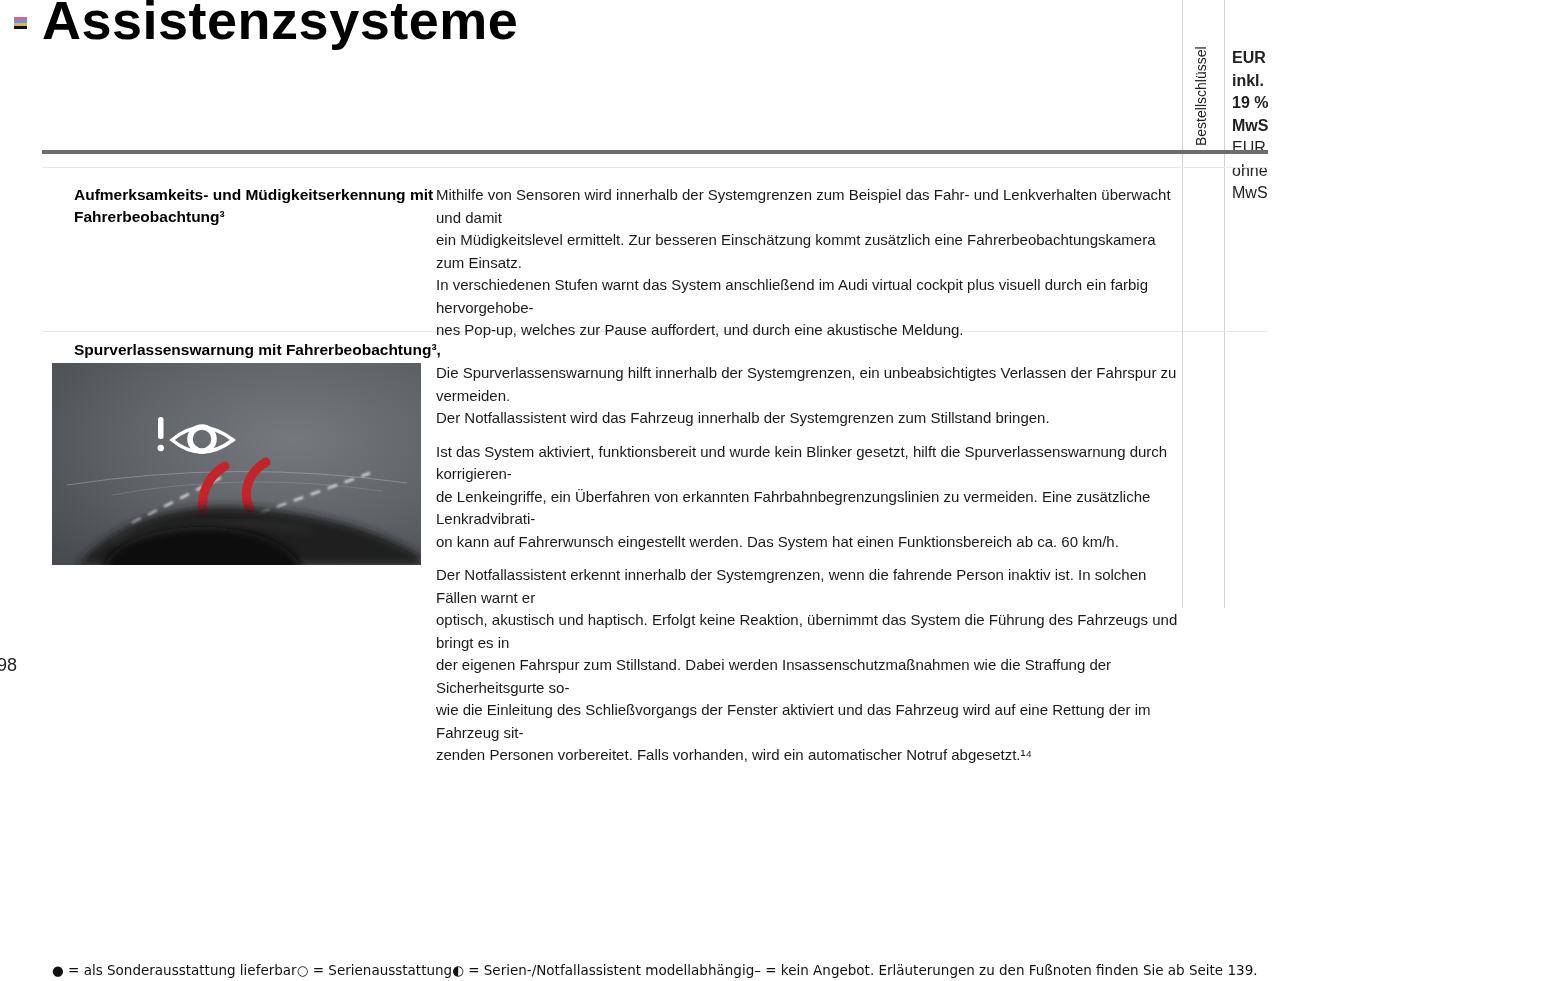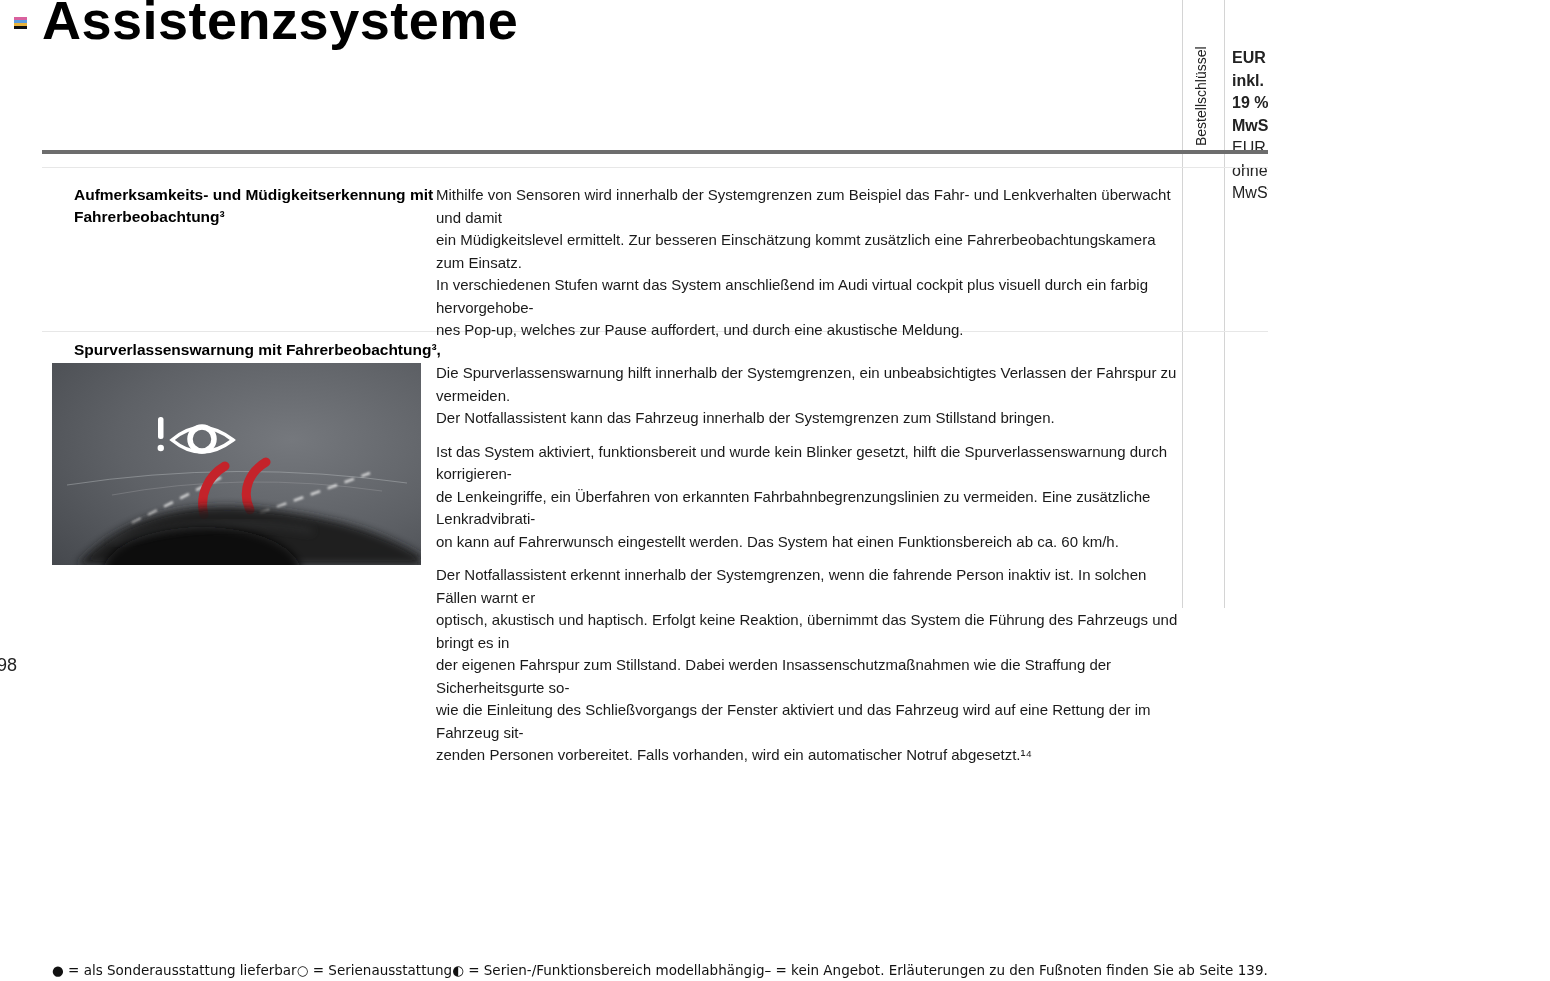--- a/index.html
+++ b/index.html
@@ -135,36 +135,36 @@
       <circle cx="44" cy="26" r="12" stroke-width="5.5"></circle>
     </g>
 
     <path d="M25,202 C70,152 135,138 205,145 C275,152 330,168 369,193 L369,202 Z" fill="#1a1c1f" opacity="0.95" filter="url(#blurHood)"></path>
     <ellipse cx="150" cy="212" rx="100" ry="48" fill="#0e0f11" filter="url(#blurHood)"></ellipse>
     <path d="M60,180 C120,158 200,156 260,168" stroke="#55585c" stroke-width="3" fill="none" opacity="0.5" filter="url(#blurHood)"></path>
   </svg>
 
   <div class="row-text" style="top:362px">
     <p>Die Spurverlassenswarnung hilft innerhalb der Systemgrenzen, ein unbeabsichtigtes Verlassen der Fahrspur zu vermeiden.
-Der Notfallassistent kann das Fahrzeug innerhalb der Systemgrenzen zum Stillstand bringen.</p>
+Der Notfallassistent wird das Fahrzeug innerhalb der Systemgrenzen zum Stillstand bringen.</p>
     <p>Ist das System aktiviert, funktionsbereit und wurde kein Blinker gesetzt, hilft die Spurverlassenswarnung durch korrigieren-
 de Lenkeingriffe, ein Überfahren von erkannten Fahrbahnbegrenzungslinien zu vermeiden. Eine zusätzliche Lenkradvibrati-
 on kann auf Fahrerwunsch eingestellt werden. Das System hat einen Funktionsbereich ab ca. 60 km/h.</p>
     <p>Der Notfallassistent erkennt innerhalb der Systemgrenzen, wenn die fahrende Person inaktiv ist. In solchen Fällen warnt er
 optisch, akustisch und haptisch. Erfolgt keine Reaktion, übernimmt das System die Führung des Fahrzeugs und bringt es in
 der eigenen Fahrspur zum Stillstand. Dabei werden Insassenschutzmaßnahmen wie die Straffung der Sicherheitsgurte so-
 wie die Einleitung des Schließvorgangs der Fenster aktiviert und das Fahrzeug wird auf eine Rettung der im Fahrzeug sit-
 zenden Personen vorbereitet. Falls vorhanden, wird ein automatischer Notruf abgesetzt.¹⁴</p>
   </div>
 
   <span class="avail" style="left:1362px;top:341px">○</span>
   <span class="avail" style="left:1482px;top:341px">○</span>
 
   <div class="page-number">98</div>
 
   <div class="legend">
     <span>● = als Sonderausstattung lieferbar</span>
     <span>○ = Serienausstattung</span>
-    <span>◐ = Serien-/Funktionsbereich modellabhängig</span>
+    <span>◐ = Serien-/Notfallassistent modellabhängig</span>
     <span>– = kein Angebot. Erläuterungen zu den Fußnoten finden Sie ab Seite 139.</span>
   </div>
 
 </div>
 
 </body></html>

